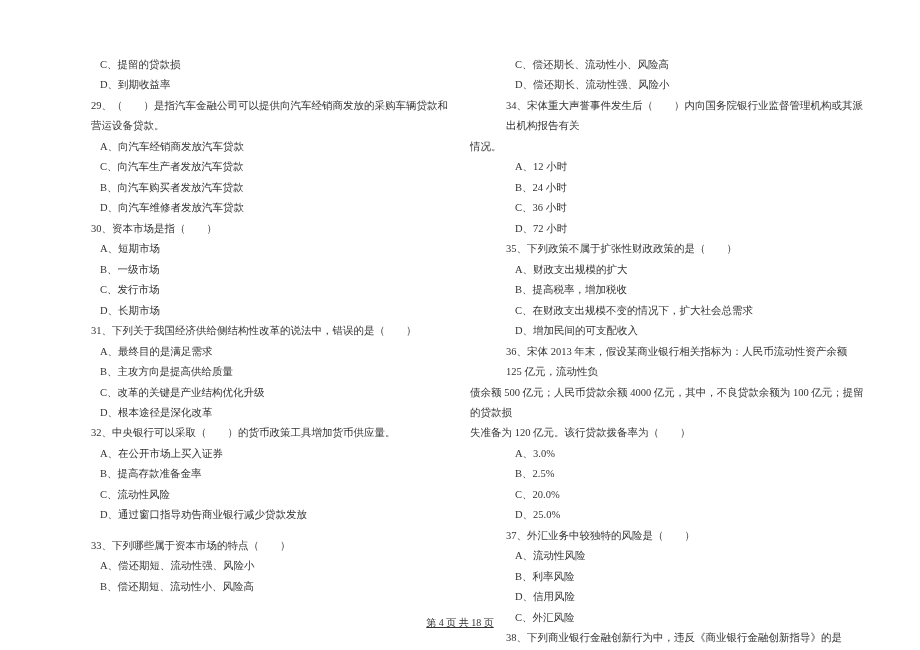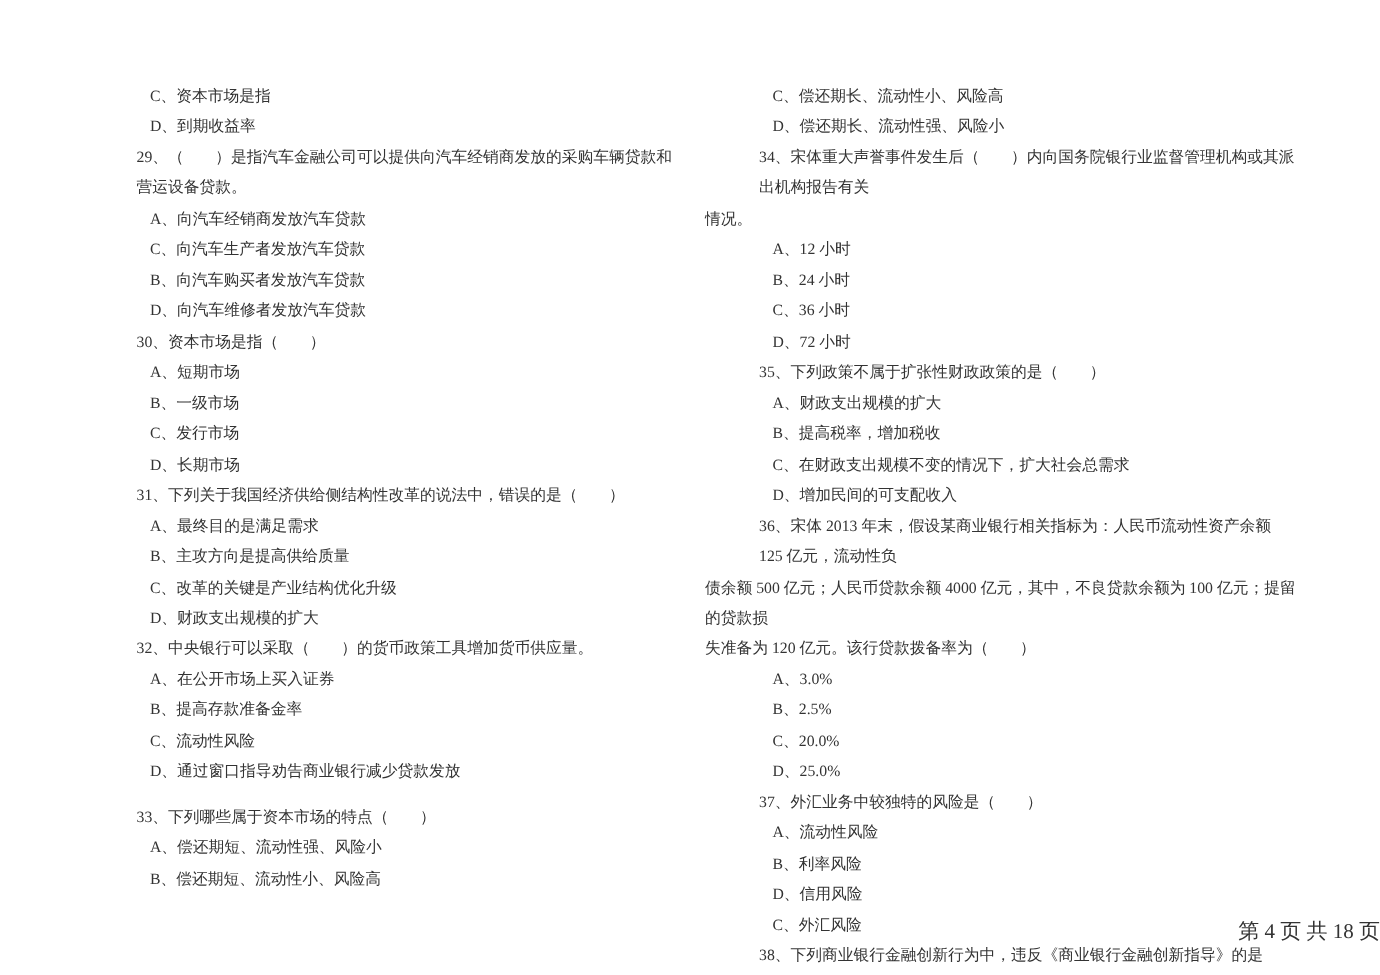--- a/index.html
+++ b/index.html
@@ -34,47 +34,48 @@
       margin-left: 36px;
     }
     .continuation {
       padding-left: 0;
     }
     .footer {
       position: absolute;
       bottom: 20px;
       left: 0;
       right: 0;
-      text-align: right;
-      font-size: 14px;
+      text-align: center;
+      font-size: 10px;
       color: #333;
+      text-decoration: underline;
     }
   </style>
 </head>
 <body>
 
 <div class="page-content">
   <div class="column">
-    <div class="option-item">C、资本市场是指</div>
+    <div class="option-item">C、提留的贷款损</div>
     <div class="option-item">D、到期收益率</div>
     <div class="question-item">29、（　　）是指汽车金融公司可以提供向汽车经销商发放的采购车辆贷款和营运设备贷款。</div>
     <div class="option-item">A、向汽车经销商发放汽车贷款</div>
     <div class="option-item">C、向汽车生产者发放汽车贷款</div>
     <div class="option-item">B、向汽车购买者发放汽车贷款</div>
     <div class="option-item">D、向汽车维修者发放汽车贷款</div>
     <div class="question-item">30、资本市场是指（　　）</div>
     <div class="option-item">A、短期市场</div>
     <div class="option-item">B、一级市场</div>
     <div class="option-item">C、发行市场</div>
     <div class="option-item">D、长期市场</div>
     <div class="question-item">31、下列关于我国经济供给侧结构性改革的说法中，错误的是（　　）</div>
     <div class="option-item">A、最终目的是满足需求</div>
     <div class="option-item">B、主攻方向是提高供给质量</div>
     <div class="option-item">C、改革的关键是产业结构优化升级</div>
-    <div class="option-item">D、财政支出规模的扩大</div>
+    <div class="option-item">D、根本途径是深化改革</div>
     <div class="question-item">32、中央银行可以采取（　　）的货币政策工具增加货币供应量。</div>
     <div class="option-item">A、在公开市场上买入证券</div>
     <div class="option-item">B、提高存款准备金率</div>
     <div class="option-item">C、流动性风险</div>
     <div class="option-item">D、通过窗口指导劝告商业银行减少贷款发放</div>
     <div style="height:10px;"></div>
     <div class="question-item">33、下列哪些属于资本市场的特点（　　）</div>
     <div class="option-item">A、偿还期短、流动性强、风险小</div>
     <div class="option-item">B、偿还期短、流动性小、风险高</div>
   </div>

